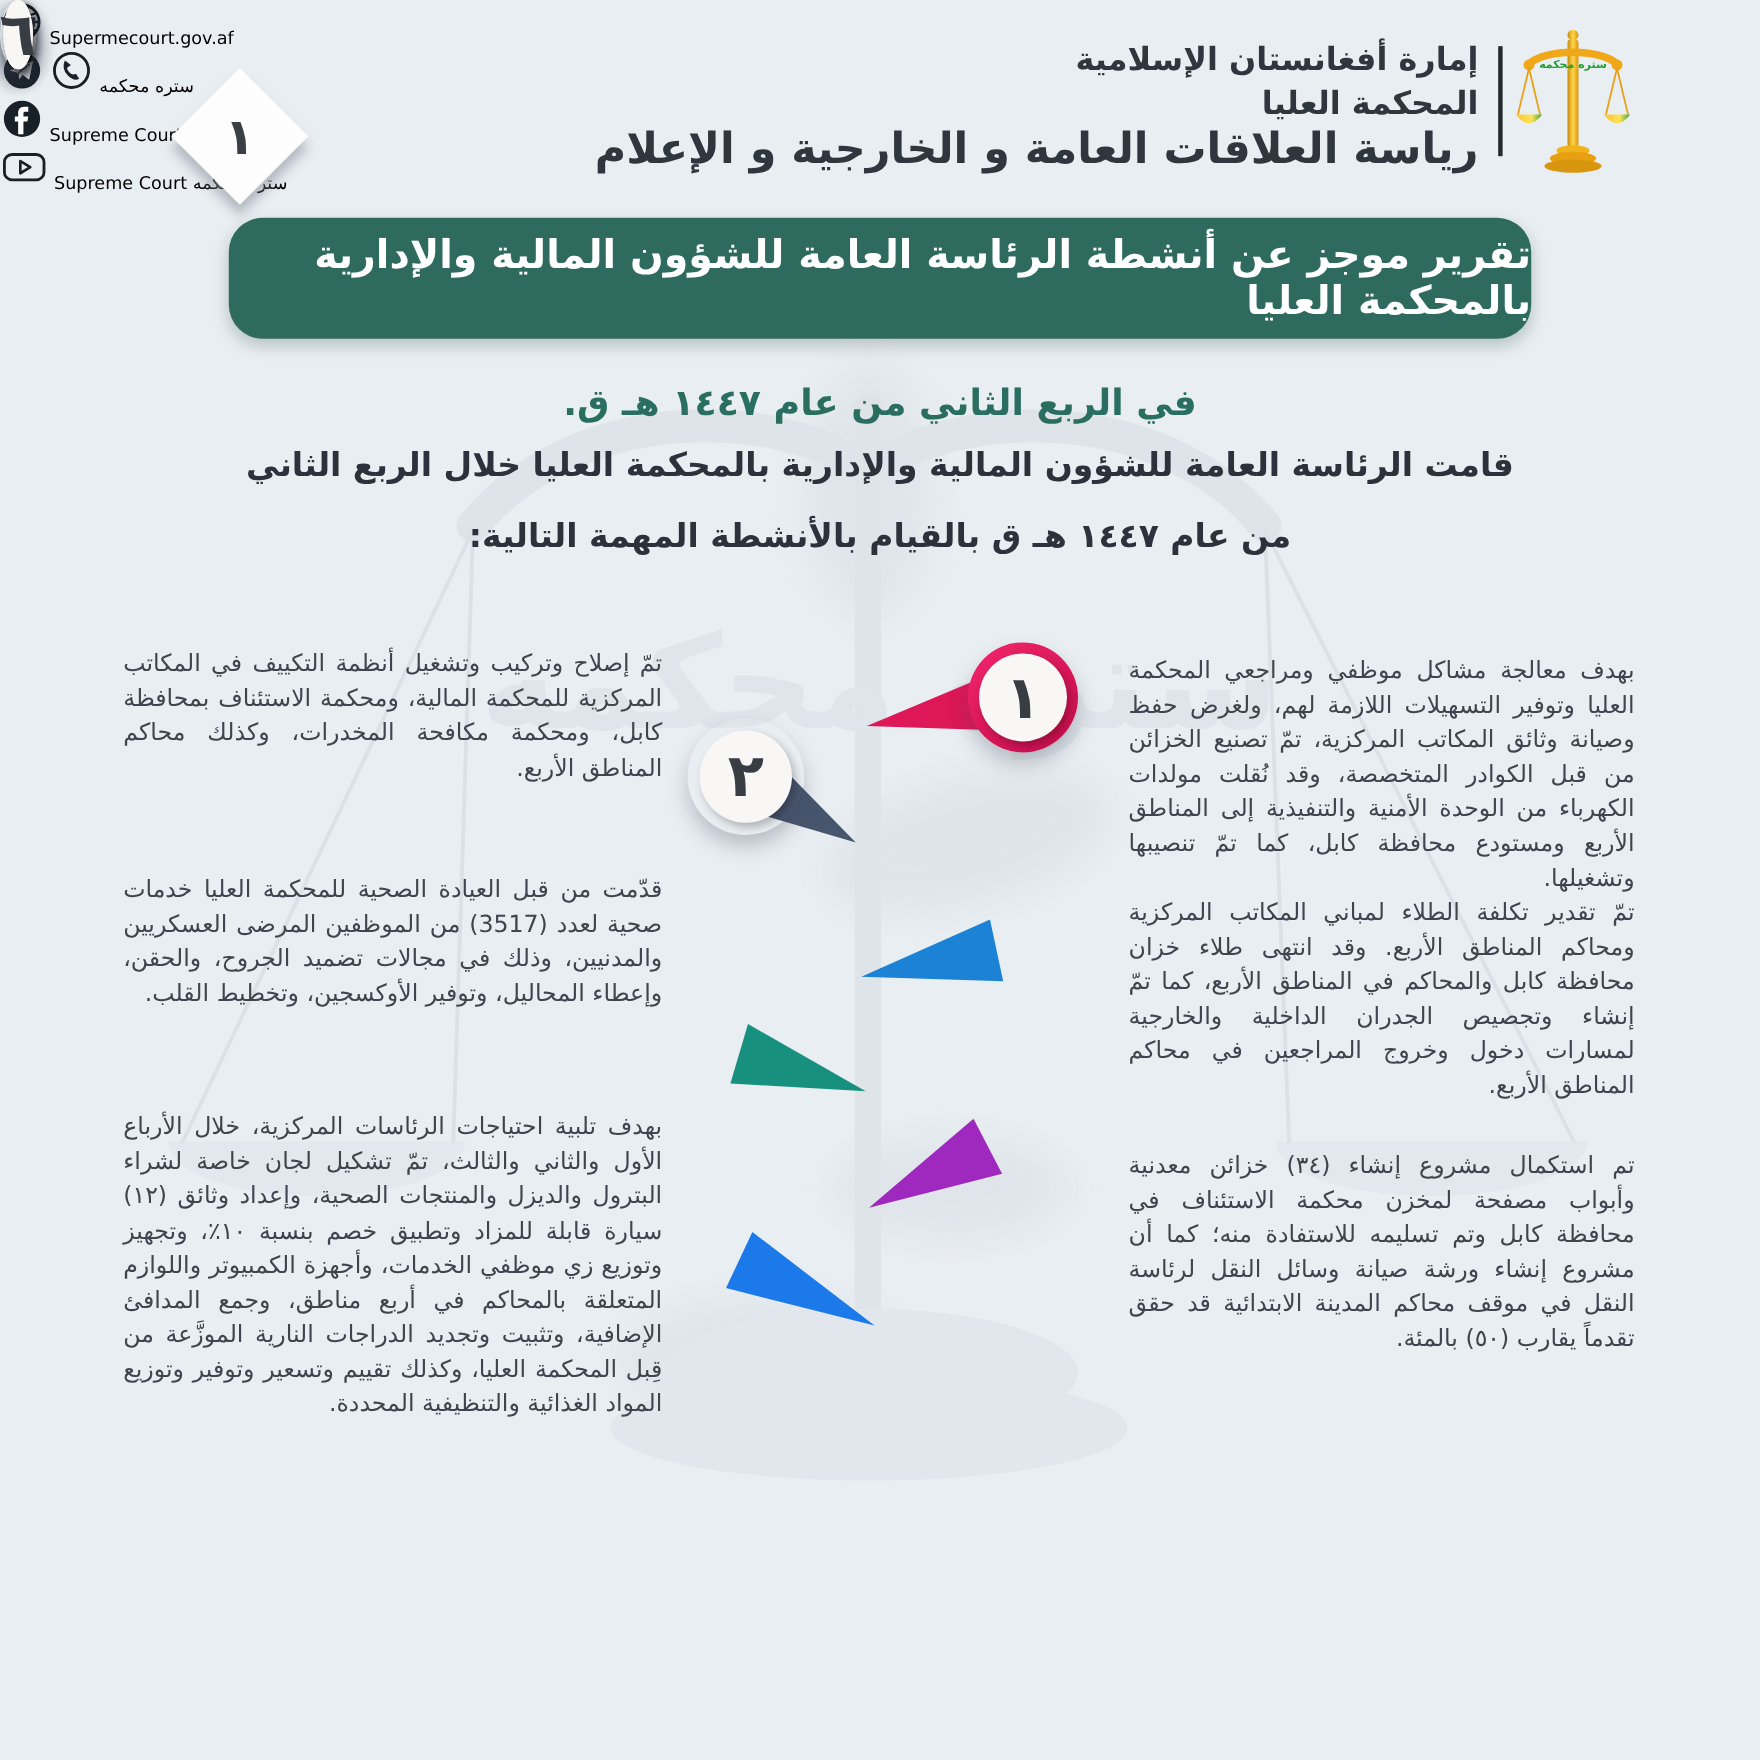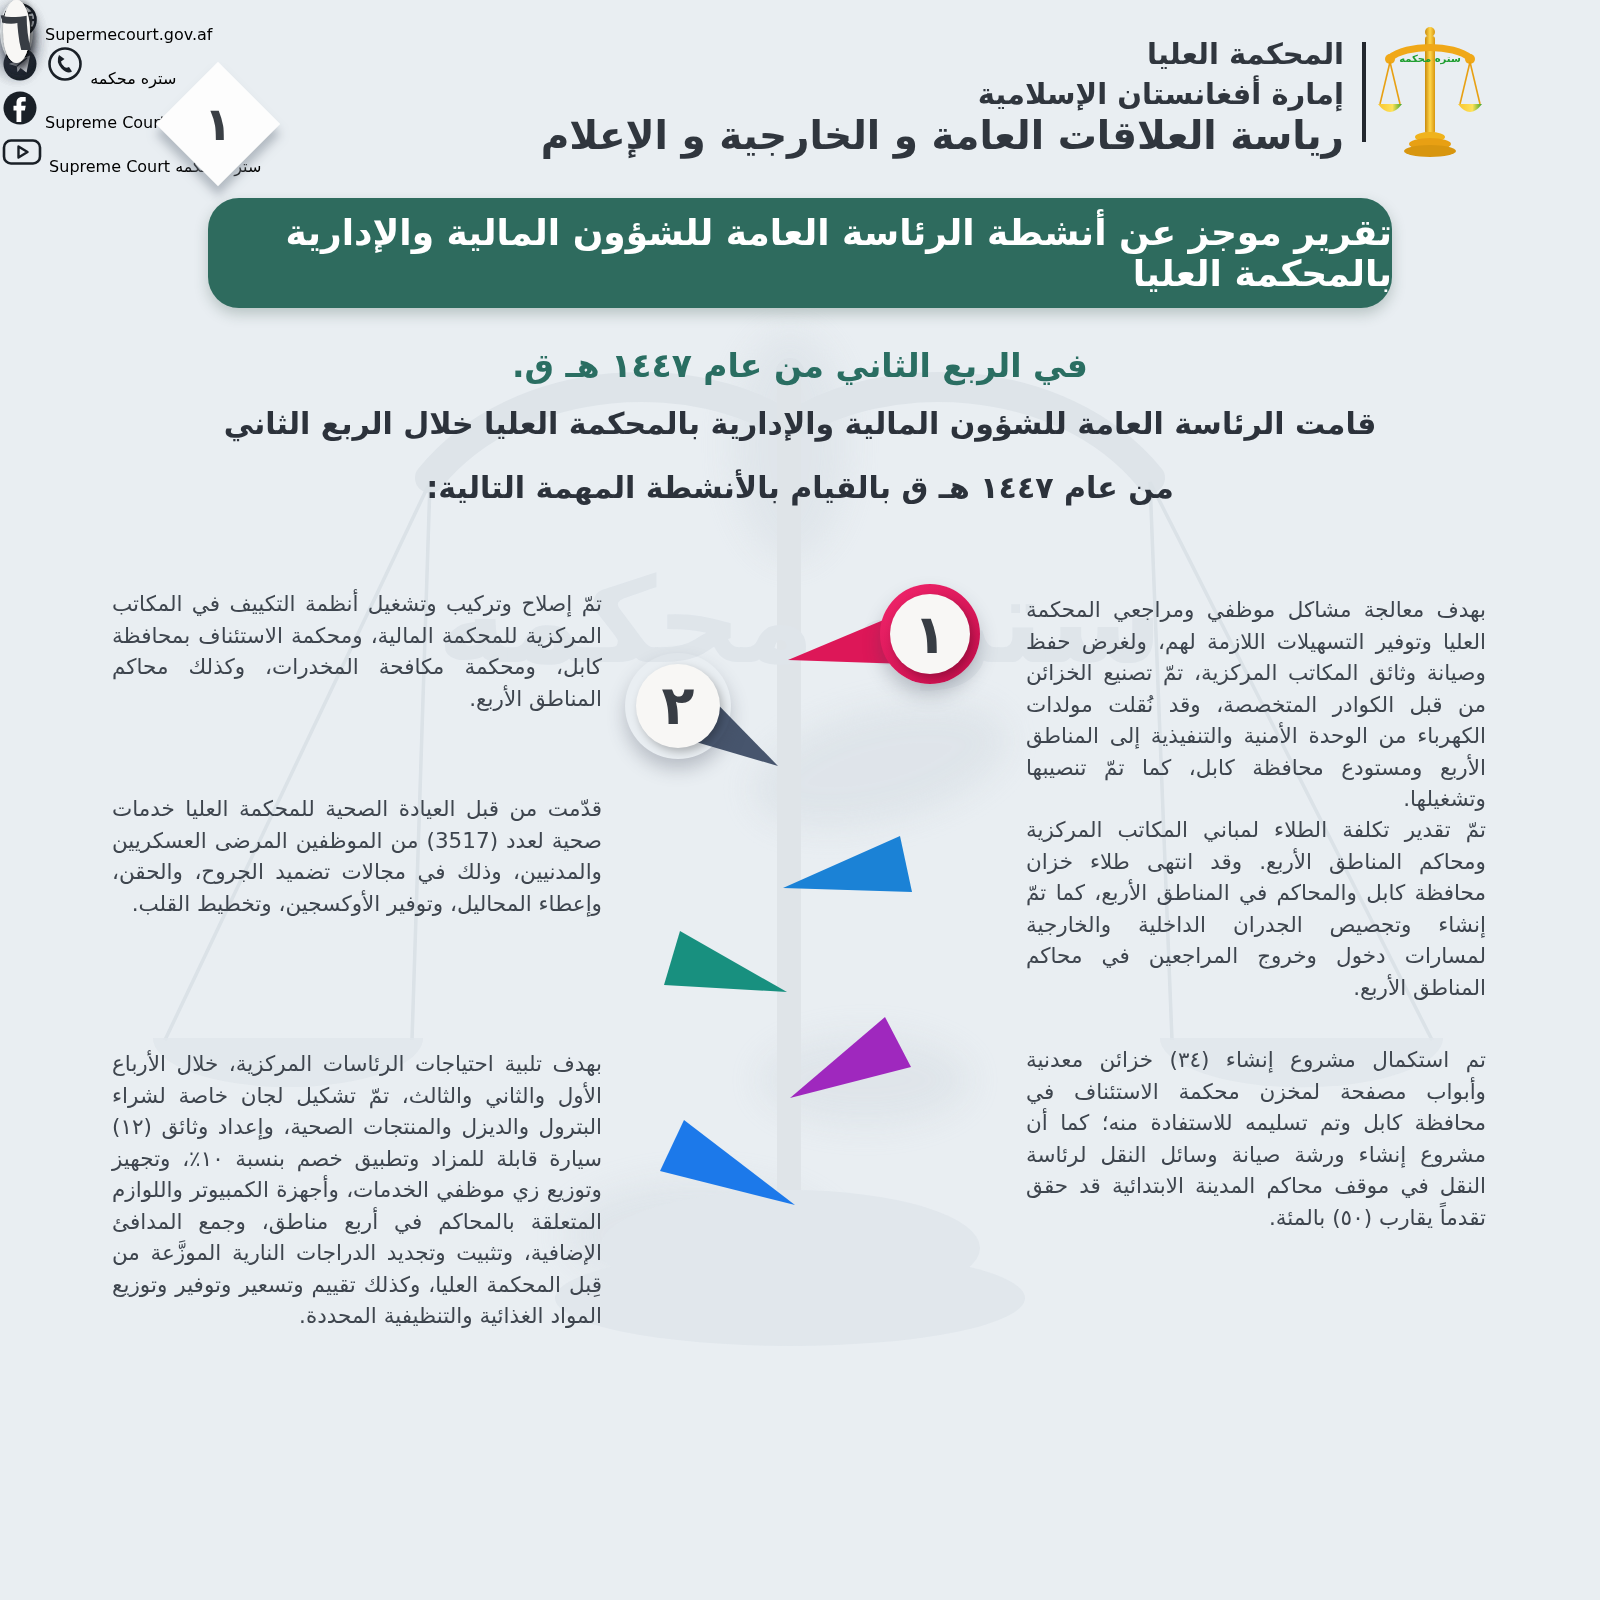--- a/index.html
+++ b/index.html
@@ -30,21 +30,21 @@
             color:#2A6E62;font-size:33px;font-weight:bold;z-index:3;margin-top:24px;}
   .intro{position:absolute;left:150px;top:392px;width:1300px;text-align:center;direction:rtl;
          color:#2C323B;font-size:30px;font-weight:bold;line-height:64px;z-index:3;}
 
   
   .para{position:absolute;margin:0;direction:rtl;text-align:justify;font-size:21.5px;
         line-height:31.5px;color:#3E454E;z-index:2;}
   .col-r{left:1026px;width:460px;}
   .col-l{left:112px;width:490px;}
   .r1{top:594px}.r2{top:814px}.r3{top:1044px}
-  .l1{top:588px}.l2{top:793px}.l3{top:1048px}
+  .l1{top:588px}.l2{top:793px}.l3{top:1009px}
 
   
   .tails{position:absolute;left:0;top:0;z-index:1;pointer-events:none;}
   .balloon{position:absolute;border-radius:50%;display:flex;align-items:center;justify-content:center;
            box-shadow:0 10px 18px rgba(60,70,85,.28);z-index:4;}
   .balloon .core{width:80%;height:80%;background:#F8F7F5;border-radius:50%;display:flex;
                  align-items:center;justify-content:center;font-size:54px;font-weight:bold;
                  color:#383D44;box-shadow:3px 4px 8px rgba(0,0,0,.25);}
   .b1{left:880px;top:584px;width:100px;height:100px;background:linear-gradient(140deg,#F2256B,#C50D4B);}
   .b2{left:625px;top:653px;width:106px;height:106px;background:linear-gradient(140deg,#5D6D8A,#3C4960;}
@@ -105,22 +105,22 @@
       <ellipse cx="790" cy="1298" rx="235" ry="48" fill="#DCE3E9"></ellipse>
       <text x="800" y="662" font-size="118" font-weight="bold" fill="#D8DFE6" text-anchor="middle" direction="rtl">ستره محكمه</text>
     </g>
   </svg>
 
   <div class="diamond">
     <span>١</span>
   </div>
 
   <div class="header-org">
+    <div class="hl">إمارة أفغانستان الإسلامية</div>
     <div class="hl">المحكمة العليا</div>
-    <div class="hl">إمارة أفغانستان الإسلامية</div>
     <div class="hl3">رياسة العلاقات العامة و الخارجية و الإعلام</div>
   </div>
   <div class="header-divider"></div>
 
   <svg class="logo" width="104" height="138" viewBox="0 0 104 138">
     <defs>
       <linearGradient id="gold" x1="0" y1="0" x2="1" y2="0">
         <stop offset="0" stop-color="#C98A0B"></stop>
           <stop offset="0.5" stop-color="#FFD64B"></stop>
           <stop offset="1" stop-color="#D8960F"></stop>

